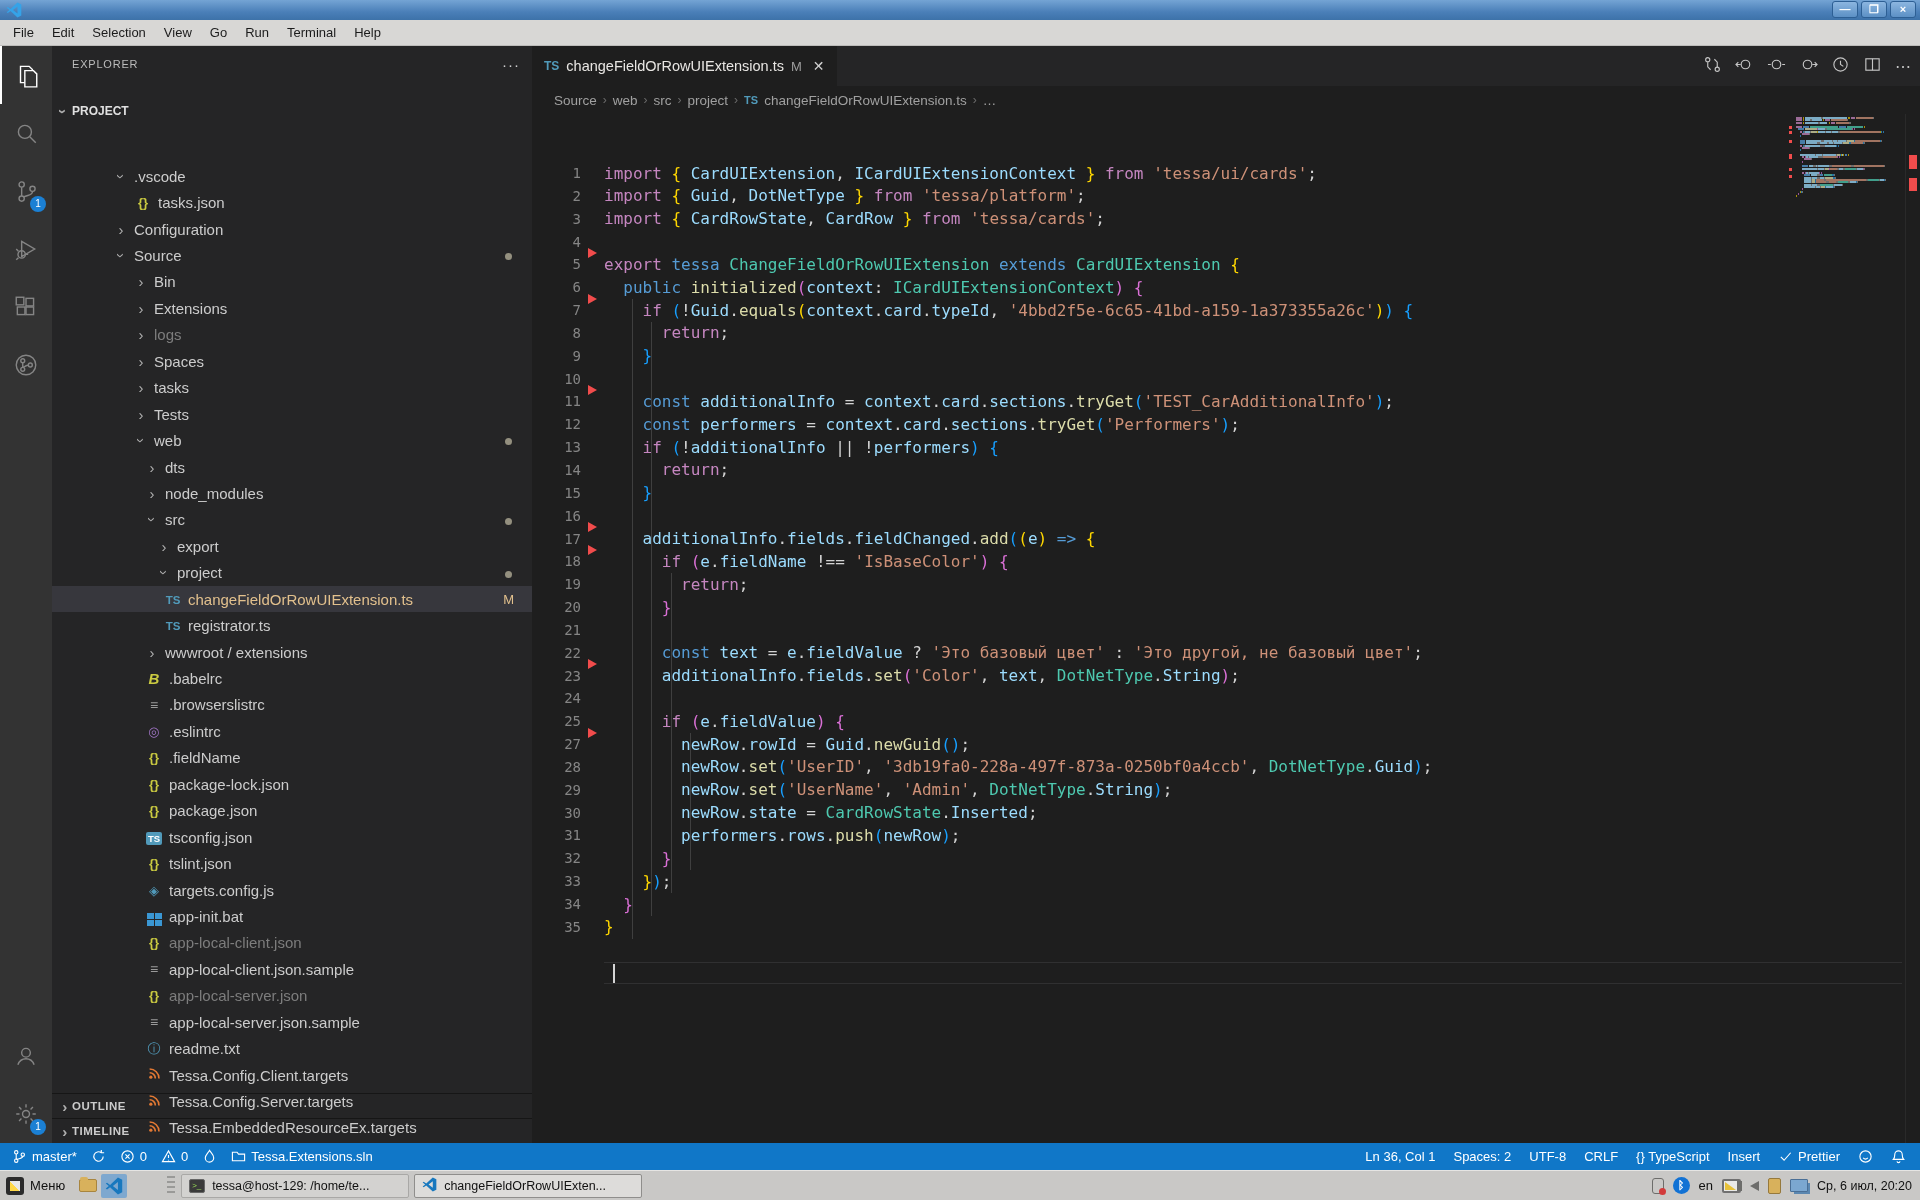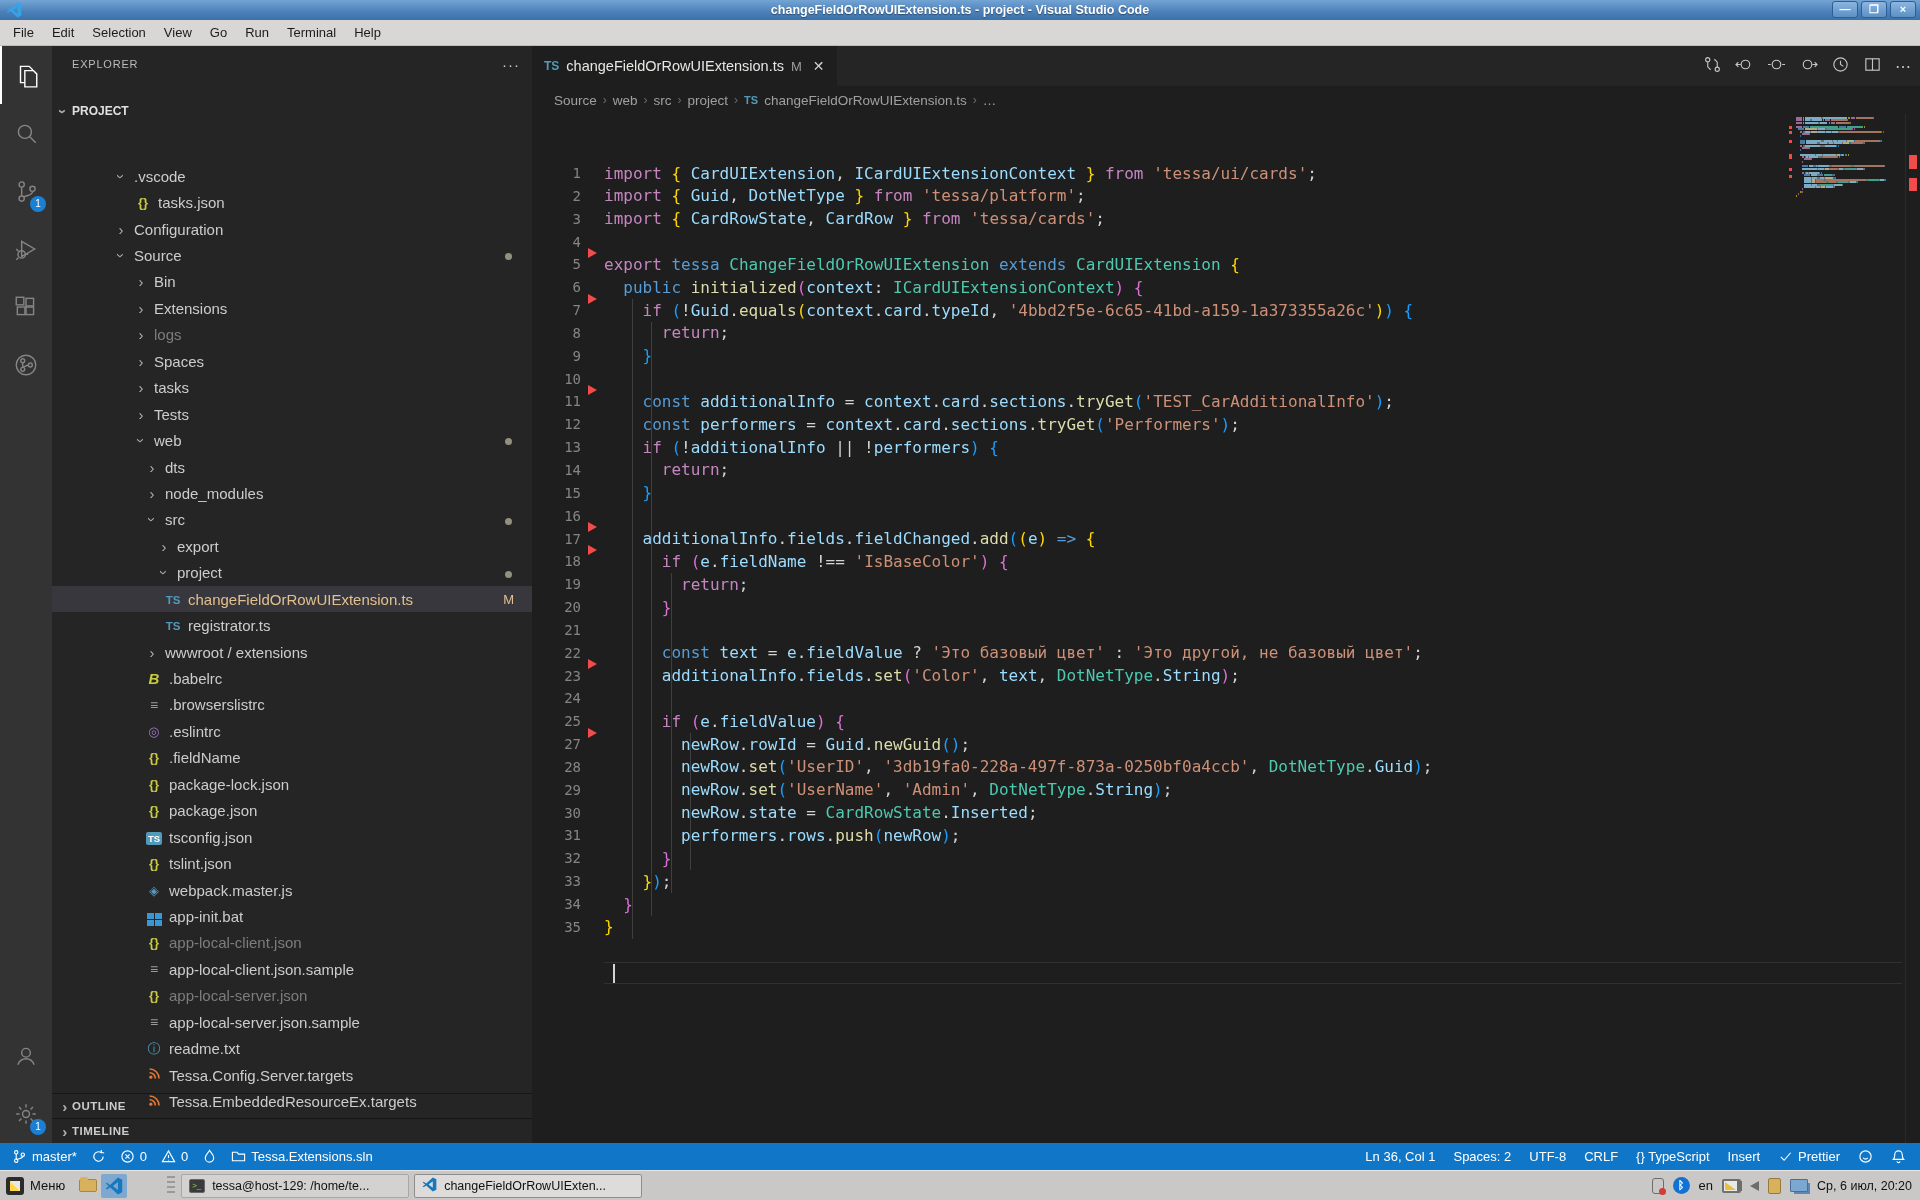--- a/index.html
+++ b/index.html
@@ -135,21 +135,20 @@
   .clip-ico { width:13px; height:16px; background:#d8b15c; border:1px solid #96793c; border-radius:2px; }
   .net-ico { width:18px; height:13px; background:#7ba7d0; border:1px solid #4a6f96; border-radius:1px; box-shadow:3px 3px 0 -1px #5b87b0; }
 </style>
 </head>
 <body>
 
 <div class="titlebar">
   <svg class="tb-logo" viewBox="0 0 16 16">
     <path d="M11.5 0.5 L4.5 7 L1.8 5 L0.7 5.8 L3.4 8 L0.7 10.2 L1.8 11 L4.5 9 L11.5 15.5 L15.3 13.6 L15.3 2.4 Z M11.5 4.5 L11.5 11.5 L7 8 Z" fill="#35a3e8" stroke="none"></path>
   </svg>
-  <div class="titlebar-title">changeFieldOrRowUIExtension.ts - project - Visual Studio Code</div>
   <div class="win-controls">
     <div class="win-btn">—</div>
     <div class="win-btn">❐</div>
     <div class="win-btn">×</div>
   </div>
 </div>
 
 <div class="menubar" id="menubar">
     <div class="menu-item">File</div>
     <div class="menu-item">Edit</div>
@@ -344,21 +343,21 @@
       <div class="row" style="padding-left: 93px;">
         <span class="fico"><span style="background:#519aba;color:#fff;font-weight:bold;font-size:9.5px;padding:1px 2px;border-radius:2px;">TS</span></span>
         <span class="lbl">tsconfig.json</span>
       </div>
       <div class="row" style="padding-left: 93px;">
         <span class="fico"><span style="color:#cbcb41;font-weight:bold;">{}</span></span>
         <span class="lbl">tslint.json</span>
       </div>
       <div class="row" style="padding-left: 93px;">
         <span class="fico"><span style="color:#519aba;font-size:13px;">◈</span></span>
-        <span class="lbl">webpack.master.js</span>
+        <span class="lbl">targets.config.js</span>
       </div>
       <div class="row" style="padding-left: 93px;">
         <span class="fico"><span style="display:inline-grid;grid-template-columns:7px 7px;gap:1px;">
             <i style="background:#3a97d4;height:6px;"></i>
             <i style="background:#3a97d4;height:6px;"></i>
             <i style="background:#3a97d4;height:6px;"></i>
             <i style="background:#3a97d4;height:6px;"></i>
           </span></span>
         <span class="lbl">app-init.bat</span>
       </div>
@@ -374,20 +373,27 @@
         <span class="fico"><span style="color:#cbcb41;font-weight:bold;">{}</span></span>
         <span class="lbl">app-local-server.json</span>
       </div>
       <div class="row" style="padding-left: 93px;">
         <span class="fico"><span style="color:#9a9a9a;font-size:14px;">≡</span></span>
         <span class="lbl">app-local-server.json.sample</span>
       </div>
       <div class="row" style="padding-left: 93px;">
         <span class="fico"><span style="color:#519aba;font-size:13px;">ⓘ</span></span>
         <span class="lbl">readme.txt</span>
+      </div>
+      <div class="row" style="padding-left: 93px;">
+        <span class="fico"><svg width="13" height="13" viewBox="0 0 16 16">
+            <circle cx="3.5" cy="12.5" r="2" fill="#e37933"></circle>
+            <path d="M2 7a7 7 0 0 1 7 7M2 2.5A11.5 11.5 0 0 1 13.5 14" fill="none" stroke="#e37933" stroke-width="2"></path>
+          </svg></span>
+        <span class="lbl">Tessa.Config.Client.targets</span>
       </div>
       <div class="row" style="padding-left: 93px;">
         <span class="fico"><svg width="13" height="13" viewBox="0 0 16 16">
             <circle cx="3.5" cy="12.5" r="2" fill="#e37933"></circle>
             <path d="M2 7a7 7 0 0 1 7 7M2 2.5A11.5 11.5 0 0 1 13.5 14" fill="none" stroke="#e37933" stroke-width="2"></path>
           </svg></span>
         <span class="lbl">Tessa.Config.Server.targets</span>
       </div>
       <div class="row" style="padding-left: 93px;">
         <span class="fico"><svg width="13" height="13" viewBox="0 0 16 16">

